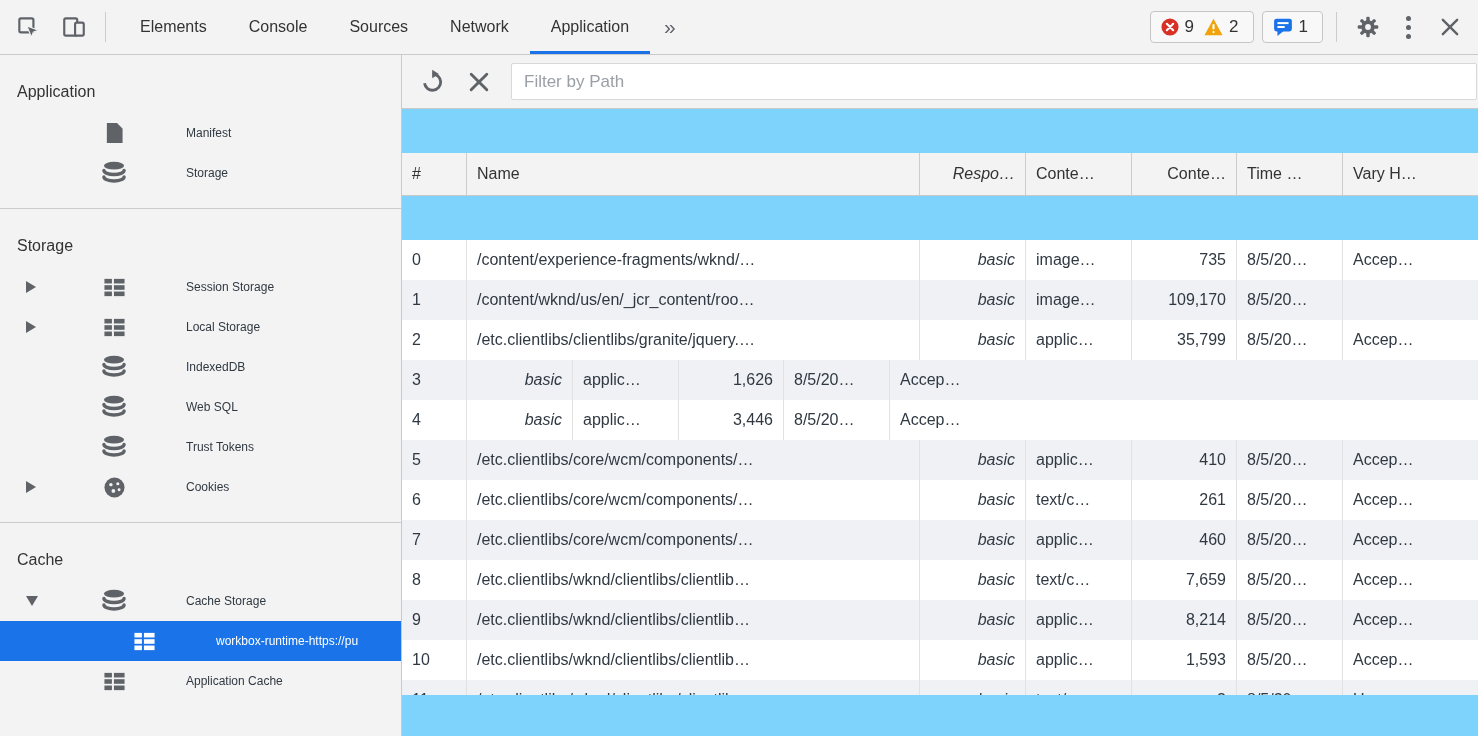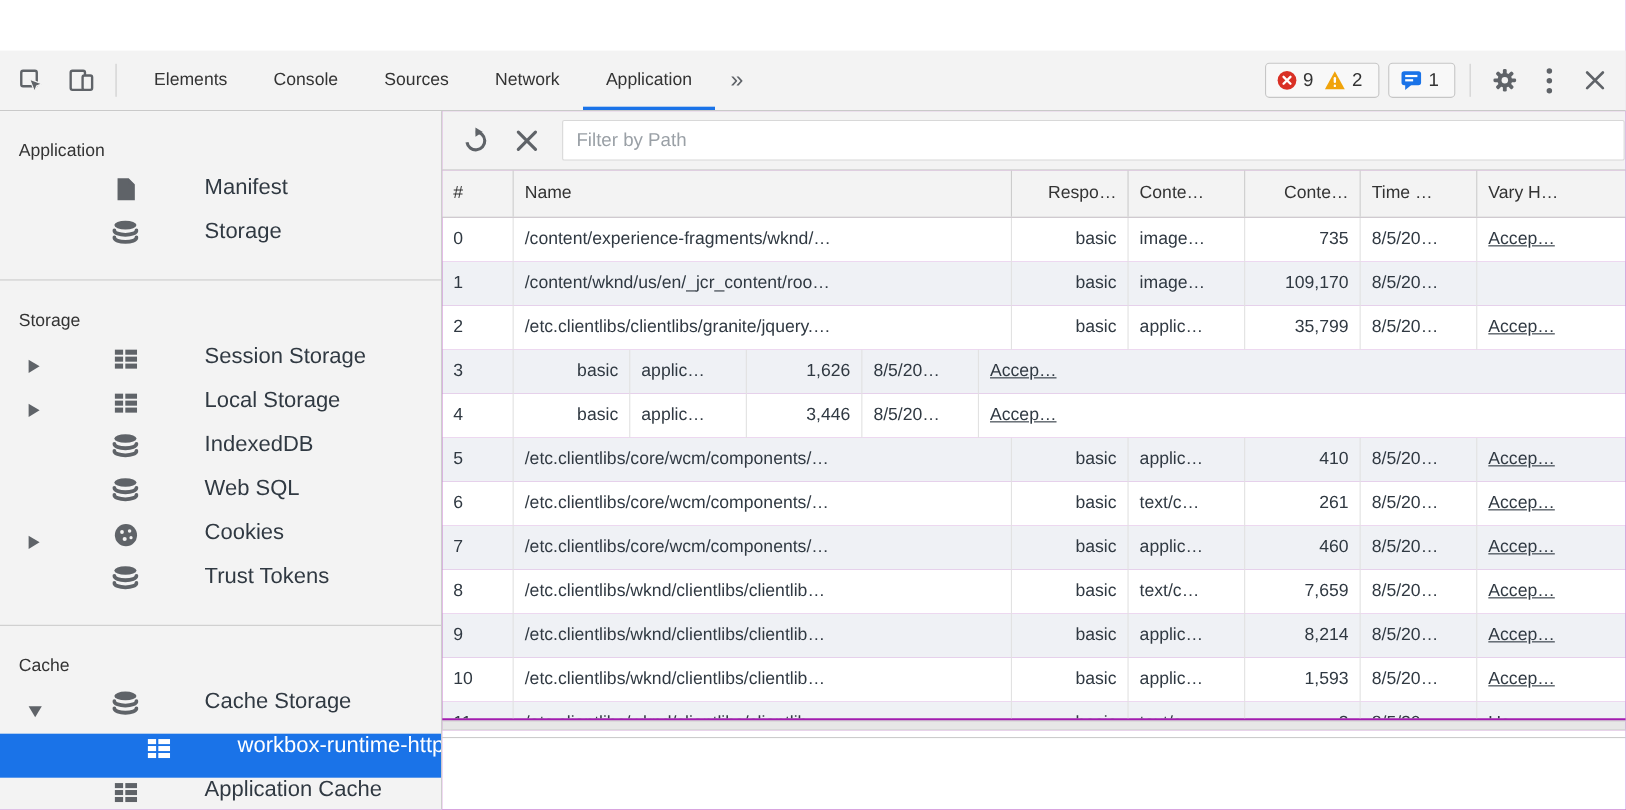--- a/index.html
+++ b/index.html
@@ -1,69 +1,69 @@
 <!DOCTYPE html>
 <html><head>
 <meta charset="utf-8">
 <style>
   * { margin:0; padding:0; box-sizing:border-box; }
   html,body { width:1478px; height:736px; overflow:hidden; }
   body { font-family:"Liberation Sans","DejaVu Sans",sans-serif; color:#303942; background:#fff; }
   .devtools { width:1478px; height:736px; display:flex; flex-direction:column; }
 
   
-  .tabbar { height:55px; background:#f3f3f3; border-bottom:1px solid #c9c9c9; display:flex; align-items:center; flex-shrink:0;margin-top:46px; }
+  .tabbar { height:55px; background:#f3f3f3; border-bottom:1px solid #c9c9c9; display:flex; align-items:center; flex-shrink:0; }
   .tb-iconbtn { width:36px; height:36px; display:flex; align-items:center; justify-content:center; margin-left:10px; color:#5f6368; cursor:pointer; border-radius:3px; }
   .vsep { width:1px; height:30px; background:#ccc; margin:0 13px; }
   .tab-strip { display:flex; height:100%; }
   .tab { padding:0 21px; height:100%; display:flex; align-items:center; font-size:16px; color:#333; position:relative; cursor:pointer; white-space:nowrap; }
   .tab.active::after { content:""; position:absolute; left:0; right:0; bottom:0; height:3px; background:#1a73e8; }
   .more-tabs { font-size:21px; color:#5f6368; padding:0 14px; cursor:pointer; }
   .right-cluster { margin-left:auto; display:flex; align-items:center; padding-right:10px; }
   .badge-box { display:flex; align-items:center; border:1px solid #c6c6c6; border-radius:4px; background:#f8f8f8; padding:5px 10px; margin-left:8px; font-size:17px; color:#333; cursor:pointer; }
   .badge-box .cnt { margin:0 4px 0 6px; }
   .kebab { display:flex; flex-direction:column; gap:4px; align-items:center; }
   .kebab i { width:5px; height:5px; border-radius:50%; background:#5f6368; }
 
   
   .body { flex:1; display:flex; min-height:0; }
 
   
   .sidebar { width:402px; background:#f3f3f3; border-right:1px solid #c9c9c9; flex-shrink:0; overflow:hidden; }
   .side-section { border-bottom:1px solid #ccc; padding-bottom:15px; }
   .side-section:last-child { border-bottom:none; padding-bottom:0; }
   .section-title { padding:28px 0 12px 17px; font-size:16px; color:#333; }
-  .side-item { height:40px; display:flex; padding-left:26px; font-size:20px; color:#303942; cursor:pointer; white-space:nowrap;gap:48px; }
+  .side-item { height:40px; display:flex; align-items:center; padding-left:26px; font-size:12px; color:#303942; cursor:pointer; white-space:nowrap;gap:48px; }
   .side-item .arrow-slot { width:27px; display:flex; align-items:center; flex-shrink:0; }
   .side-item.child { padding-left:56px; }
   .side-item .icon { width:26px; height:26px; margin-right:11px; display:flex; align-items:center; justify-content:center; color:#5f6368; flex-shrink:0; }
   .side-item.selected { background:#1a73e8; color:#fff; }
   .side-item.selected .icon { color:#fff; }
   .tri-r { width:0; height:0; border-left:10px solid #5f6368; border-top:6px solid transparent; border-bottom:6px solid transparent; }
   .tri-d { width:0; height:0; border-top:10px solid #5f6368; border-left:6px solid transparent; border-right:6px solid transparent; }
 
   
-  .main { flex:1; display:flex; flex-direction:column; min-width:0; background:#a21caf; }
+  .main { flex:1; display:flex; flex-direction:column; min-width:0; background:#7dd3fc;gap:44px; }
   .toolbar { height:54px; background:#f3f3f3; border-bottom:1px solid #c9c9c9; display:flex; align-items:center; flex-shrink:0; }
   .tb-btn { width:34px; height:34px; margin-left:13px; display:flex; align-items:center; justify-content:center; color:#5f6368; cursor:pointer; }
   .filter-input { flex:1; height:37px; margin:0 1px 0 15px; border:1px solid #d8d8d8; border-radius:2px; background:#fff; font-size:17px; padding:0 12px; color:#303942; outline:none; font-family:inherit; }
   .filter-input::placeholder { color:#9aa0a6; }
 
   .grid-header { height:43px; display:flex; background:#f3f3f3; border-bottom:1px solid #c9c9c9; font-size:16px; color:#333; flex-shrink:0; }
   .gh-cell { display:flex; align-items:center; padding:0 10px; border-right:1px solid #ccc; white-space:nowrap; overflow:hidden; }
   .gh-cell:last-child { border-right:none;text-align:right; }
 
   .grid-body { height:455px; overflow:hidden; flex-shrink:0; font-size:16px; color:#303942; }
   .grid-row { height:40px; display:flex; background:#fff; }
   .grid-row.odd { background:#eff1f5; }
   .gc { padding:0 10px; display:flex; align-items:center; border-right:1px solid #e2e2e2; white-space:nowrap; overflow:hidden; }
-  .gc:last-child { border-right:none;text-decoration:underline; }
+  .gc:last-child { border-right:none; }
   .col-num  { width:65px; }
   .col-name { width:453px; }
-  .col-resp { width:106px; justify-content:flex-end; }
+  .col-resp { width:106px; justify-content:flex-end;font-style:italic; }
   .col-type { width:106px; }
   .col-len  { width:105px; justify-content:flex-end; }
   .col-time { width:106px; }
   .col-vary { flex:1; }
 
   .hscroll { height:9px; margin-top:2px; background:#e7e7e7; border-top:1px solid #d2d2d2; border-bottom:1px solid #d2d2d2; flex-shrink:0; cursor:pointer; }
   .split-gap { height:6px; background:#fff; flex-shrink:0; }
   .preview { flex:1; background:#fff; border-top:1px solid #ccc; }
 
   svg { display:block; }
@@ -231,44 +231,44 @@
             <span class="icon">
               <svg width="24" height="24" viewBox="0 0 16 16">
                 <ellipse cx="8" cy="3.1" rx="6.7" ry="2.6" fill="currentColor"></ellipse>
                 <path d="M1.3 6.3c0 1.5 3 2.7 6.7 2.7s6.7-1.2 6.7-2.7" stroke="currentColor" stroke-width="2.3" fill="none" stroke-linecap="round"></path>
                 <path d="M1.3 10.6c0 1.5 3 2.7 6.7 2.7s6.7-1.2 6.7-2.7" stroke="currentColor" stroke-width="2.3" fill="none" stroke-linecap="round"></path>
               </svg>
             </span>
             <span>Web SQL</span>
           </div>
           <div class="side-item">
+            <span class="arrow-slot"></span>
+            <span class="icon">
+              <svg width="24" height="24" viewBox="0 0 16 16">
+                <ellipse cx="8" cy="3.1" rx="6.7" ry="2.6" fill="currentColor"></ellipse>
+                <path d="M1.3 6.3c0 1.5 3 2.7 6.7 2.7s6.7-1.2 6.7-2.7" stroke="currentColor" stroke-width="2.3" fill="none" stroke-linecap="round"></path>
+                <path d="M1.3 10.6c0 1.5 3 2.7 6.7 2.7s6.7-1.2 6.7-2.7" stroke="currentColor" stroke-width="2.3" fill="none" stroke-linecap="round"></path>
+              </svg>
+            </span>
+            <span>Trust Tokens</span>
+          </div>
+          <div class="side-item">
             <span class="arrow-slot">
               <span class="tri-r"></span>
             </span>
             <span class="icon">
               <svg width="23" height="23" viewBox="0 0 16 16">
                 <circle cx="8" cy="8" r="7" fill="currentColor"></circle>
                 <circle cx="5.5" cy="6" r="1.2" fill="#f3f3f3" class="hole"></circle>
                 <circle cx="10.3" cy="5.4" r="1.1" fill="#f3f3f3" class="hole"></circle>
                 <circle cx="7.2" cy="10.4" r="1.3" fill="#f3f3f3" class="hole"></circle>
                 <circle cx="11.2" cy="9.6" r="1" fill="#f3f3f3" class="hole"></circle>
               </svg>
             </span>
             <span>Cookies</span>
-          </div>
-          <div class="side-item">
-            <span class="arrow-slot"></span>
-            <span class="icon">
-              <svg width="24" height="24" viewBox="0 0 16 16">
-                <ellipse cx="8" cy="3.1" rx="6.7" ry="2.6" fill="currentColor"></ellipse>
-                <path d="M1.3 6.3c0 1.5 3 2.7 6.7 2.7s6.7-1.2 6.7-2.7" stroke="currentColor" stroke-width="2.3" fill="none" stroke-linecap="round"></path>
-                <path d="M1.3 10.6c0 1.5 3 2.7 6.7 2.7s6.7-1.2 6.7-2.7" stroke="currentColor" stroke-width="2.3" fill="none" stroke-linecap="round"></path>
-              </svg>
-            </span>
-            <span>Trust Tokens</span>
           </div>
         </div>
         <div class="side-section">
           <div class="section-title">Cache</div>
           <div class="side-item">
             <span class="arrow-slot">
               <span class="tri-d"></span>
             </span>
             <span class="icon">
               <svg width="24" height="24" viewBox="0 0 16 16">

